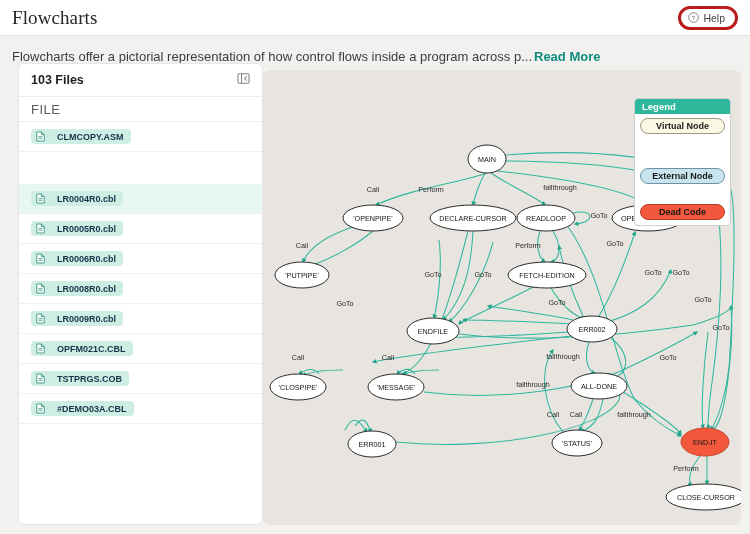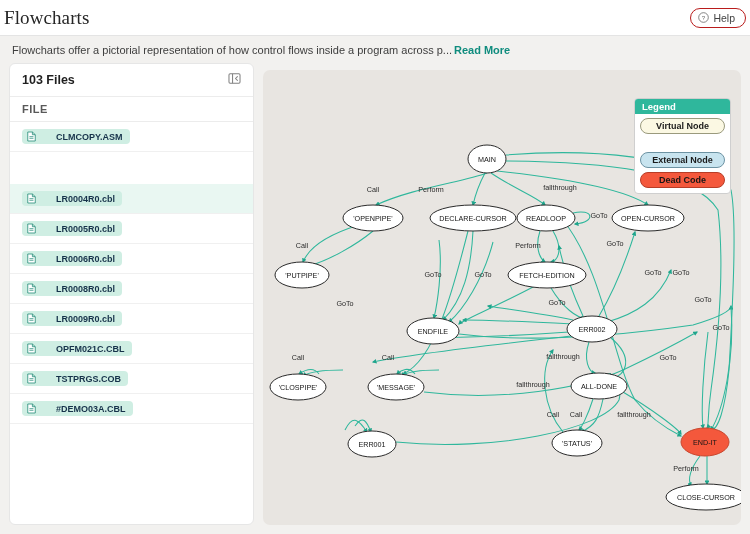--- a/index.html
+++ b/index.html
@@ -11,67 +11,67 @@
     font-family: "Liberation Sans", sans-serif;
   }
   #app { position: relative; width: 750px; height: 534px; background: #f2f1ef; }
 
   
   .header {
     position: absolute; left: 0; top: 0; width: 750px; height: 36px;
     background: #ffffff;
     border-bottom: 1px solid #e4e4e4;
     display: flex; align-items: center; justify-content: space-between;
-    padding: 0 4px;
+    padding: 0 12px;
   }
   .page-title {
     font-family: "Liberation Serif", serif;
     font-size: 19px; color: #262626; letter-spacing: .1px;
   }
   .help-btn {
     display: flex; align-items: center; gap: 4px;
-    border: 1px solid #b91c1c; border-radius: 13px;
+    border: 3px solid #b91c1c; border-radius: 13px;
     background: #fff; padding: 3px 10px 3px 7px;
     font-size: 10.5px; color: #434343; cursor: pointer;
   }
   .help-btn svg { display: block; }
 
   
   .subheader {
     position: absolute; left: 0; top: 36px; width: 750px; height: 28px;
-    display: flex; align-items: center; padding: 0 12px;
-    font-size: 11px; color: #3d3d3d;
+    display: flex; align-items: flex-end; padding: 0 12px;
+    font-size: 13px; color: #3d3d3d;
   }
   .subheader .more { color: #0f8c7e; font-weight: bold; margin-left: 2px; cursor: pointer; }
 
   
   .sidebar {
-    position: absolute; left: 9px; top: 63px; width: 245px; height: 462px;
+    position: absolute; left: 18px; top: 63px; width: 245px; height: 462px;
     background: #ffffff; border: 1px solid #e6e6e6; border-radius: 6px;
     overflow: hidden; display: flex; flex-direction: column;
   }
   .sidebar-head {
     height: 33px; display: flex; align-items: center; justify-content: space-between;
     padding: 0 12px; border-bottom: 1px solid #ececec; flex: 0 0 auto;
   }
   .sidebar-title { font-size: 12.5px; color: #1f1f1f; font-weight: bold; }
   .collapse-icon { cursor: pointer; opacity: .75; }
   .col-head {
     height: 25px; display: flex; align-items: center; padding: 0 12px;
     border-bottom: 1px solid #ececec; flex: 0 0 auto;
   }
-  .col-head span { font-size: 11px; color: #595959; letter-spacing: .5px; font-weight: bold; }
+  .col-head span { font-size: 13px; color: #595959; letter-spacing: .5px; font-weight: normal; }
   .file-list { flex: 1 1 auto; overflow: hidden; }
   .file-row {
     height: 30px; display: flex; align-items: center; padding: 0 12px;
     border-bottom: 1px solid #f0f0f0; cursor: pointer;
   }
   .file-row.selected { background: #e9f7f2; margin-top: 32px; }
   .chip {
-    display: inline-flex; align-items: center; gap: 20px;
+    display: inline-flex; align-items: center; gap: 12px;
     background: #cfeee3; border-radius: 4px; padding: 2px 7px 2px 5px;
     font-size: 9px; color: #16324a; font-weight: bold;
   }
   .chip svg { display: block; flex: 0 0 auto; }
 
   
   .graph-panel {
     position: absolute; left: 263px; top: 70px; width: 478px; height: 455px;
     background: #e8e5e1; border-radius: 7px; overflow: hidden;
   }
@@ -80,21 +80,21 @@
   
   .legend {
     position: absolute; right: 10px; top: 28px; width: 97px;
     background: #ffffff; border: 1px solid #cfcfcf; border-radius: 4px;
     overflow: hidden;
   }
   .legend-title {
     background: #2fb79c; color: #ffffff; font-size: 9.5px; font-weight: bold;
     padding: 2px 7px;
   }
-  .legend-body { padding: 4px 5px 5px 5px; display: flex; flex-direction: column; gap: 4px; }
+  .legend-body { padding: 4px 5px 5px 5px; display: flex; flex-direction: column; gap: 20px; }
   .legend-item {
     border-radius: 9px; text-align: center; font-size: 9px; font-weight: bold;
     padding: 2px 4px; color: #1b1b1b;
   }
   .lg-virtual  { background: #fbf8e3; border: 1px solid #9a9a7d; }
   .lg-external { background: #c8e4ef; border: 1px solid #6d93a3; margin-top: 14px; }
   .lg-dead     { background: #f4583c; border: 1px solid #b73d27; color: #161616; }
 
   
   text.node-label { font-family: "Liberation Sans", sans-serif; font-size: 7.2px; fill: #141414; }

